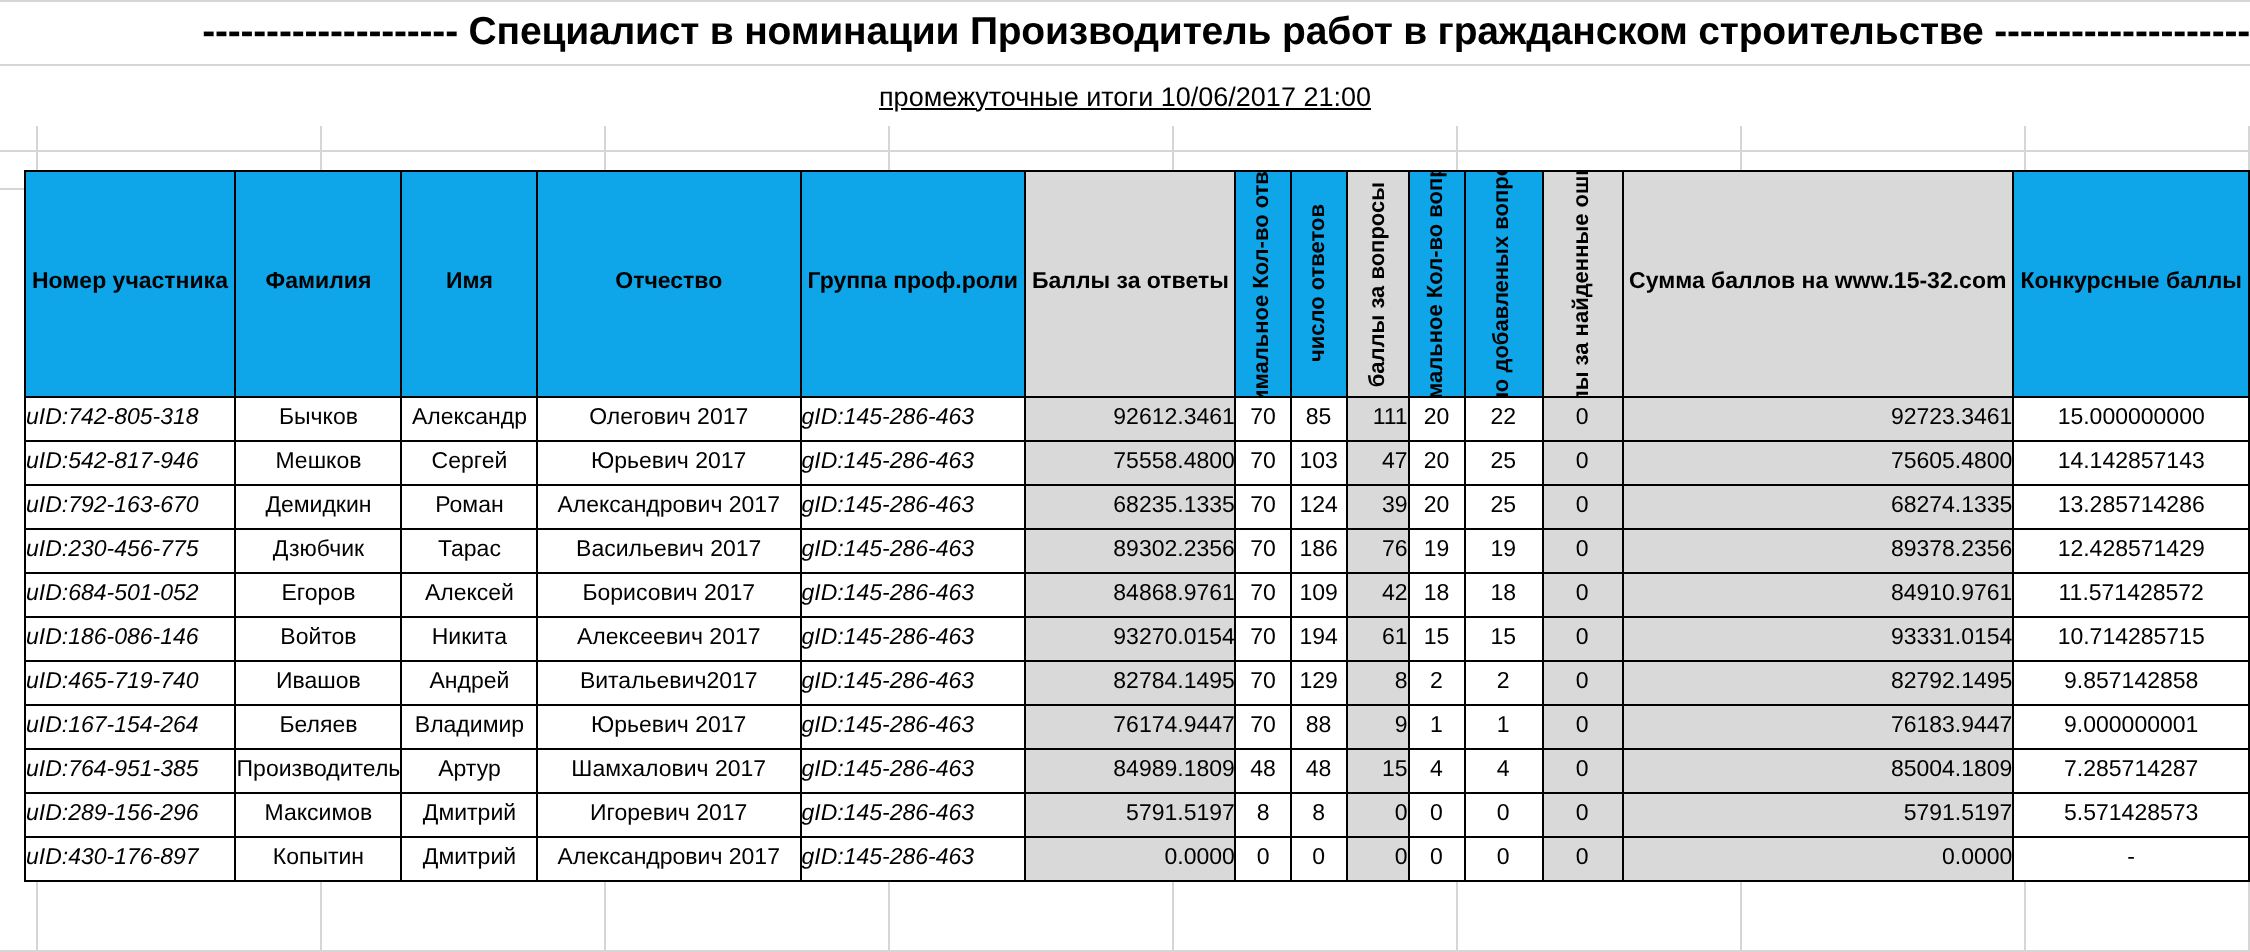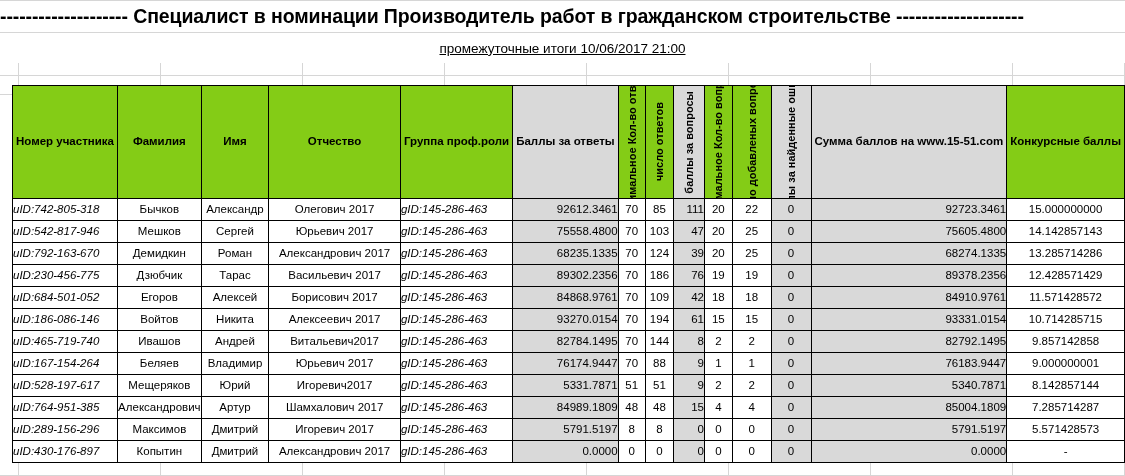--- a/index.html
+++ b/index.html
@@ -42,21 +42,21 @@
     position: absolute;
     left: 0;
     top: 0;
     width: 1125px;
     z-index: 2;
   }
   .title-row {
     height: 33px;
     display: flex;
     align-items: center;
-    justify-content: flex-start;
+    justify-content: flex-end;
     background: #ffffff;
     border-top: 1px solid #d6d6d6;
     border-bottom: 1px solid #d6d6d6;
     box-sizing: border-box;
   }
   .title-main {
     font-size: 19.5px;
     font-weight: bold;
     letter-spacing: -0.1px;
     white-space: nowrap;
@@ -98,21 +98,21 @@
     padding: 0;
     font-size: 11.5px;
     box-sizing: border-box;
     overflow: hidden;
     white-space: nowrap;
   }
 
   
   thead th {
     height: 113px;
-    background: #84cc16;
+    background: #0ea5e9;
     font-weight: bold;
     vertical-align: middle;
     text-align: center;
     font-size: 11.5px;
     line-height: 1.35;
   }
   thead th.shaded { background: #d9d9d9; }
 
   .hz { display: block; padding: 0 3px; }
 
@@ -256,21 +256,21 @@
               <span class="vt-box">
                 <span class="vt">число добавленых вопросов</span>
               </span>
             </th>
           <th class="shaded">
               <span class="vt-box">
                 <span class="vt">баллы за найденные ошибки</span>
               </span>
             </th>
           <th class="shaded">
-              <span class="hz">Сумма баллов на www.15-51.com</span>
+              <span class="hz">Сумма баллов на www.15-32.com</span>
             </th>
           <th>
               <span class="hz">Конкурсные баллы</span>
             </th>
         </tr>
       </thead>
       <tbody id="table-body">
           <tr>
             <td class="l">uID:742-805-318</td>
             <td class="c">Бычков</td>
@@ -368,21 +368,21 @@
             <td class="c">10.714285715</td>
           </tr>
           <tr>
             <td class="l">uID:465-719-740</td>
             <td class="c">Ивашов</td>
             <td class="c">Андрей</td>
             <td class="c">Витальевич2017</td>
             <td class="l">gID:145-286-463</td>
             <td class="r shaded">82784.1495</td>
             <td class="c">70</td>
-            <td class="c">144</td>
+            <td class="c">129</td>
             <td class="r shaded">8</td>
             <td class="c">2</td>
             <td class="c">2</td>
             <td class="c shaded">0</td>
             <td class="r shaded">82792.1495</td>
             <td class="c">9.857142858</td>
           </tr>
           <tr>
             <td class="l">uID:167-154-264</td>
             <td class="c">Беляев</td>
@@ -393,38 +393,22 @@
             <td class="c">70</td>
             <td class="c">88</td>
             <td class="r shaded">9</td>
             <td class="c">1</td>
             <td class="c">1</td>
             <td class="c shaded">0</td>
             <td class="r shaded">76183.9447</td>
             <td class="c">9.000000001</td>
           </tr>
           <tr>
-            <td class="l">uID:528-197-617</td>
-            <td class="c">Мещеряков</td>
-            <td class="c">Юрий</td>
-            <td class="c">Игоревич2017</td>
-            <td class="l">gID:145-286-463</td>
-            <td class="r shaded">5331.7871</td>
-            <td class="c">51</td>
-            <td class="c">51</td>
-            <td class="r shaded">9</td>
-            <td class="c">2</td>
-            <td class="c">2</td>
-            <td class="c shaded">0</td>
-            <td class="r shaded">5340.7871</td>
-            <td class="c">8.142857144</td>
-          </tr>
-          <tr>
             <td class="l">uID:764-951-385</td>
-            <td class="c">Александрович</td>
+            <td class="c">Производитель</td>
             <td class="c">Артур</td>
             <td class="c">Шамхалович 2017</td>
             <td class="l">gID:145-286-463</td>
             <td class="r shaded">84989.1809</td>
             <td class="c">48</td>
             <td class="c">48</td>
             <td class="r shaded">15</td>
             <td class="c">4</td>
             <td class="c">4</td>
             <td class="c shaded">0</td>

